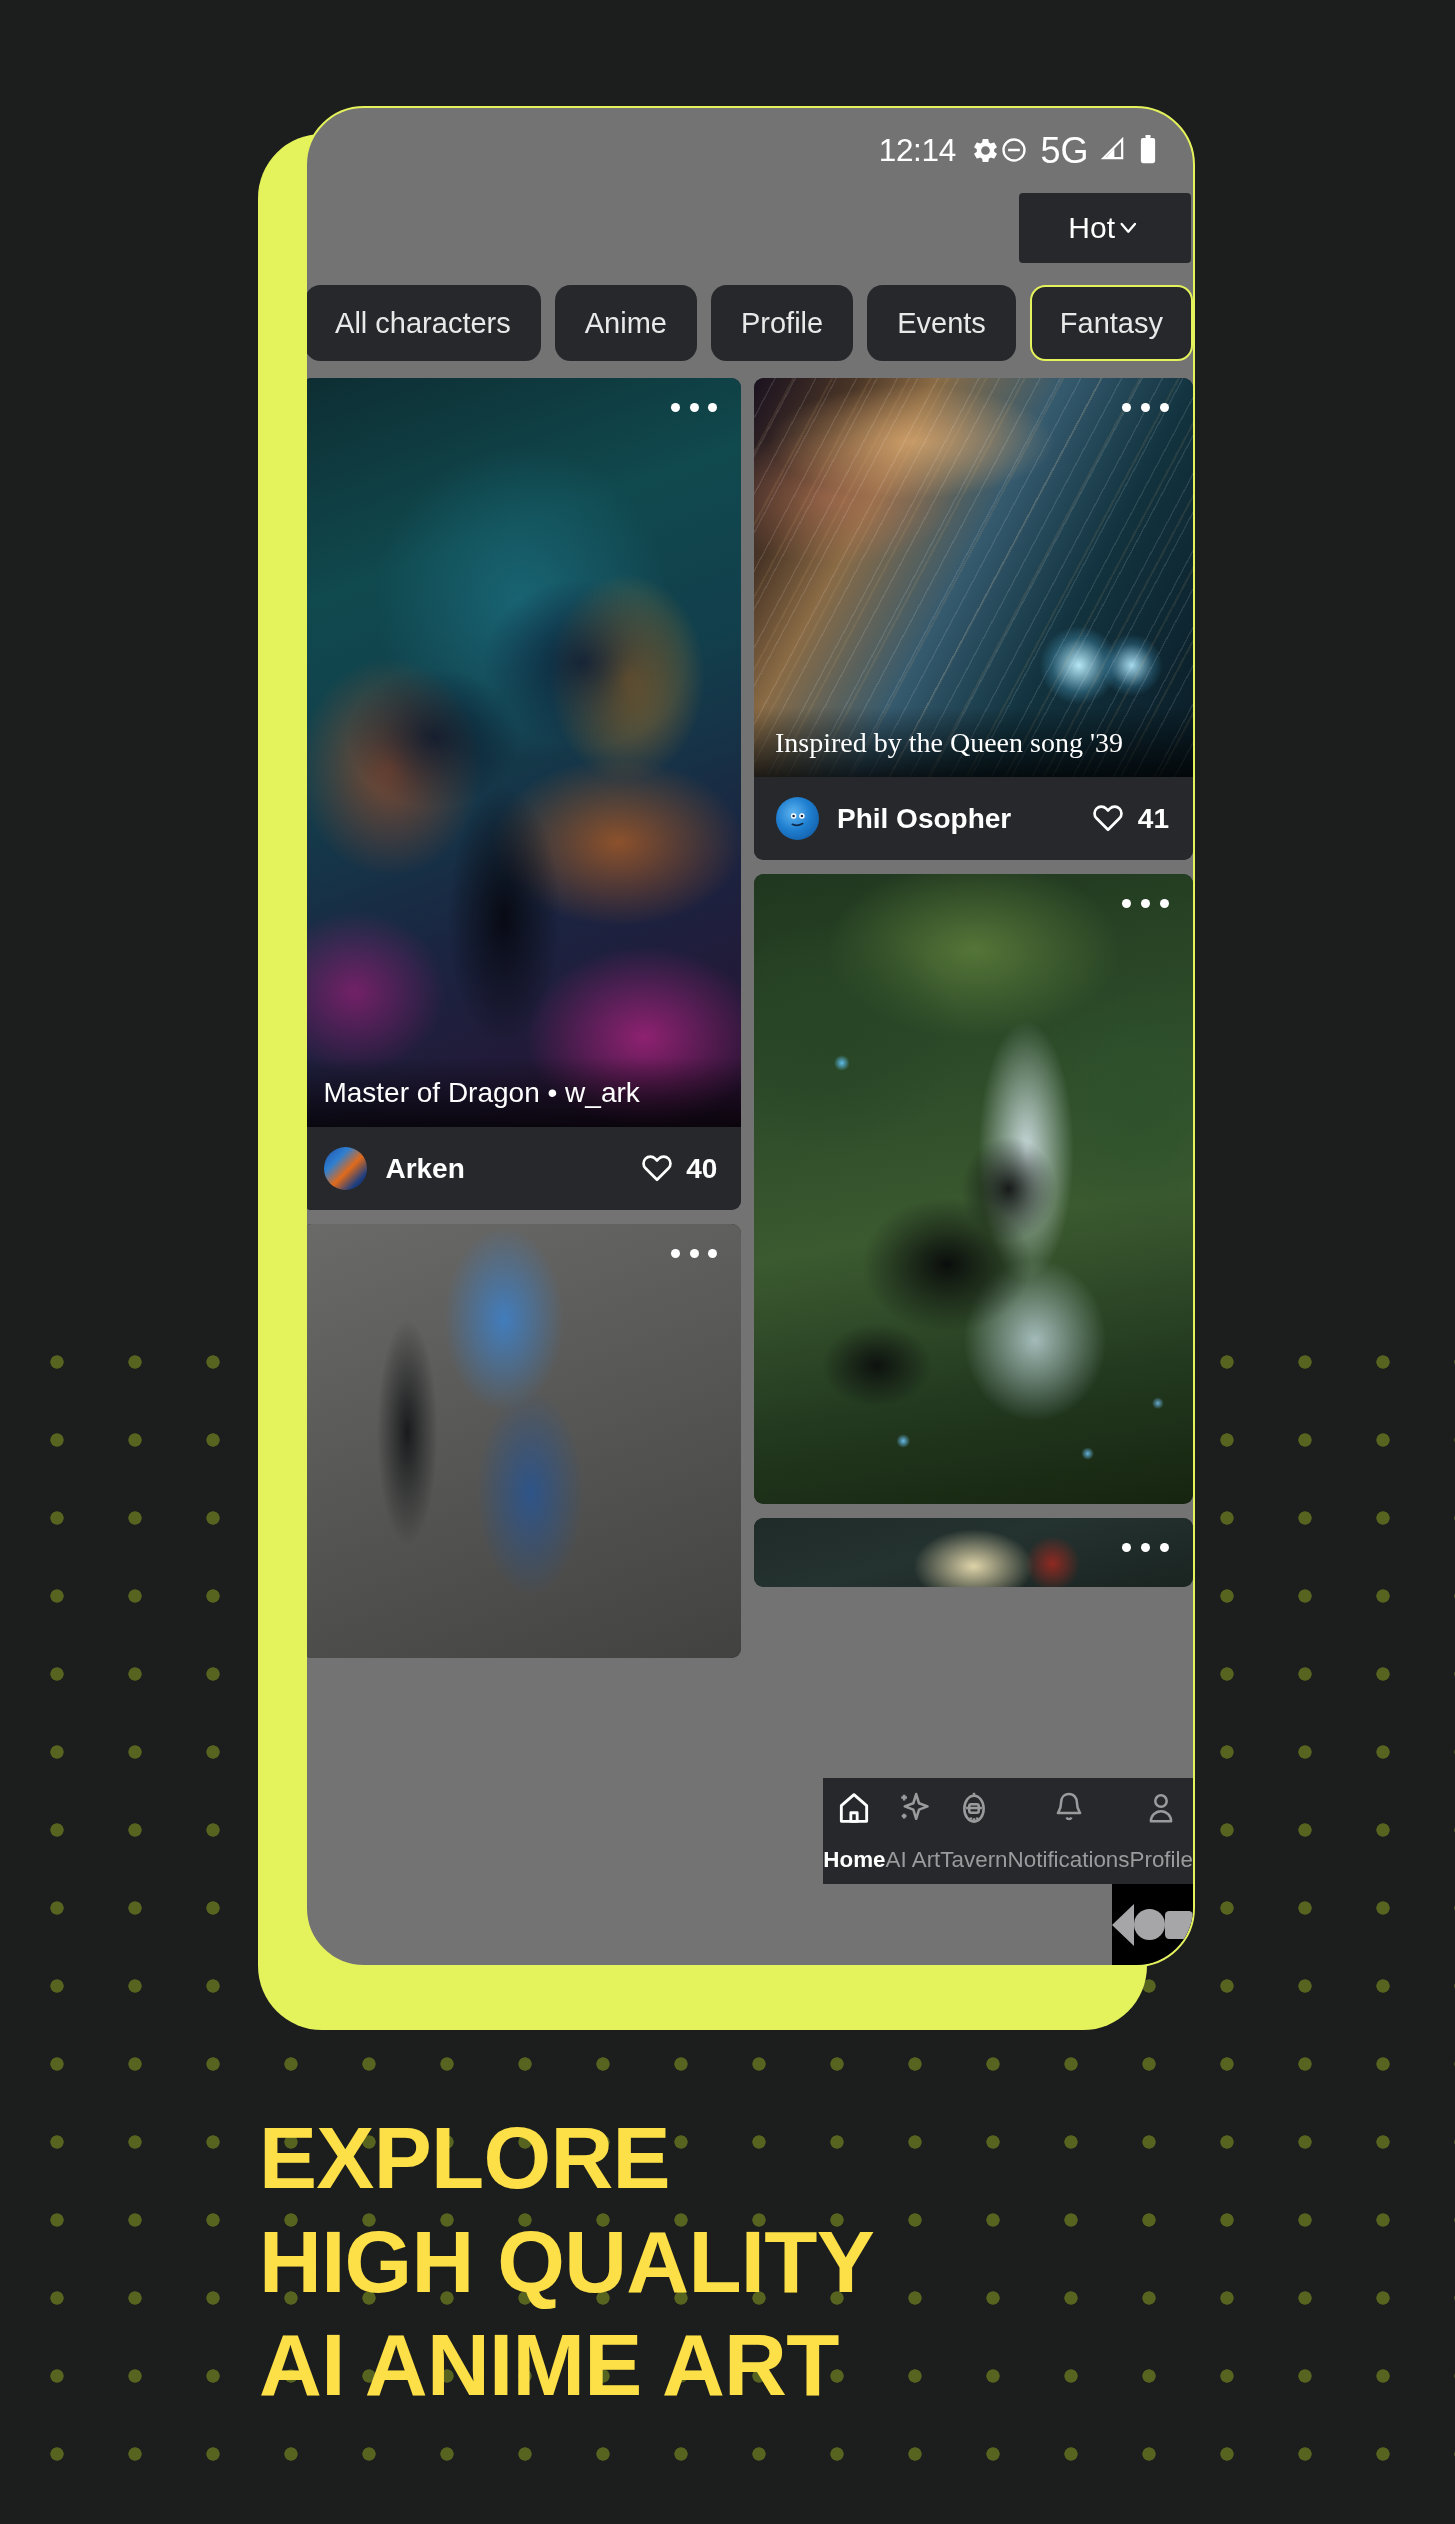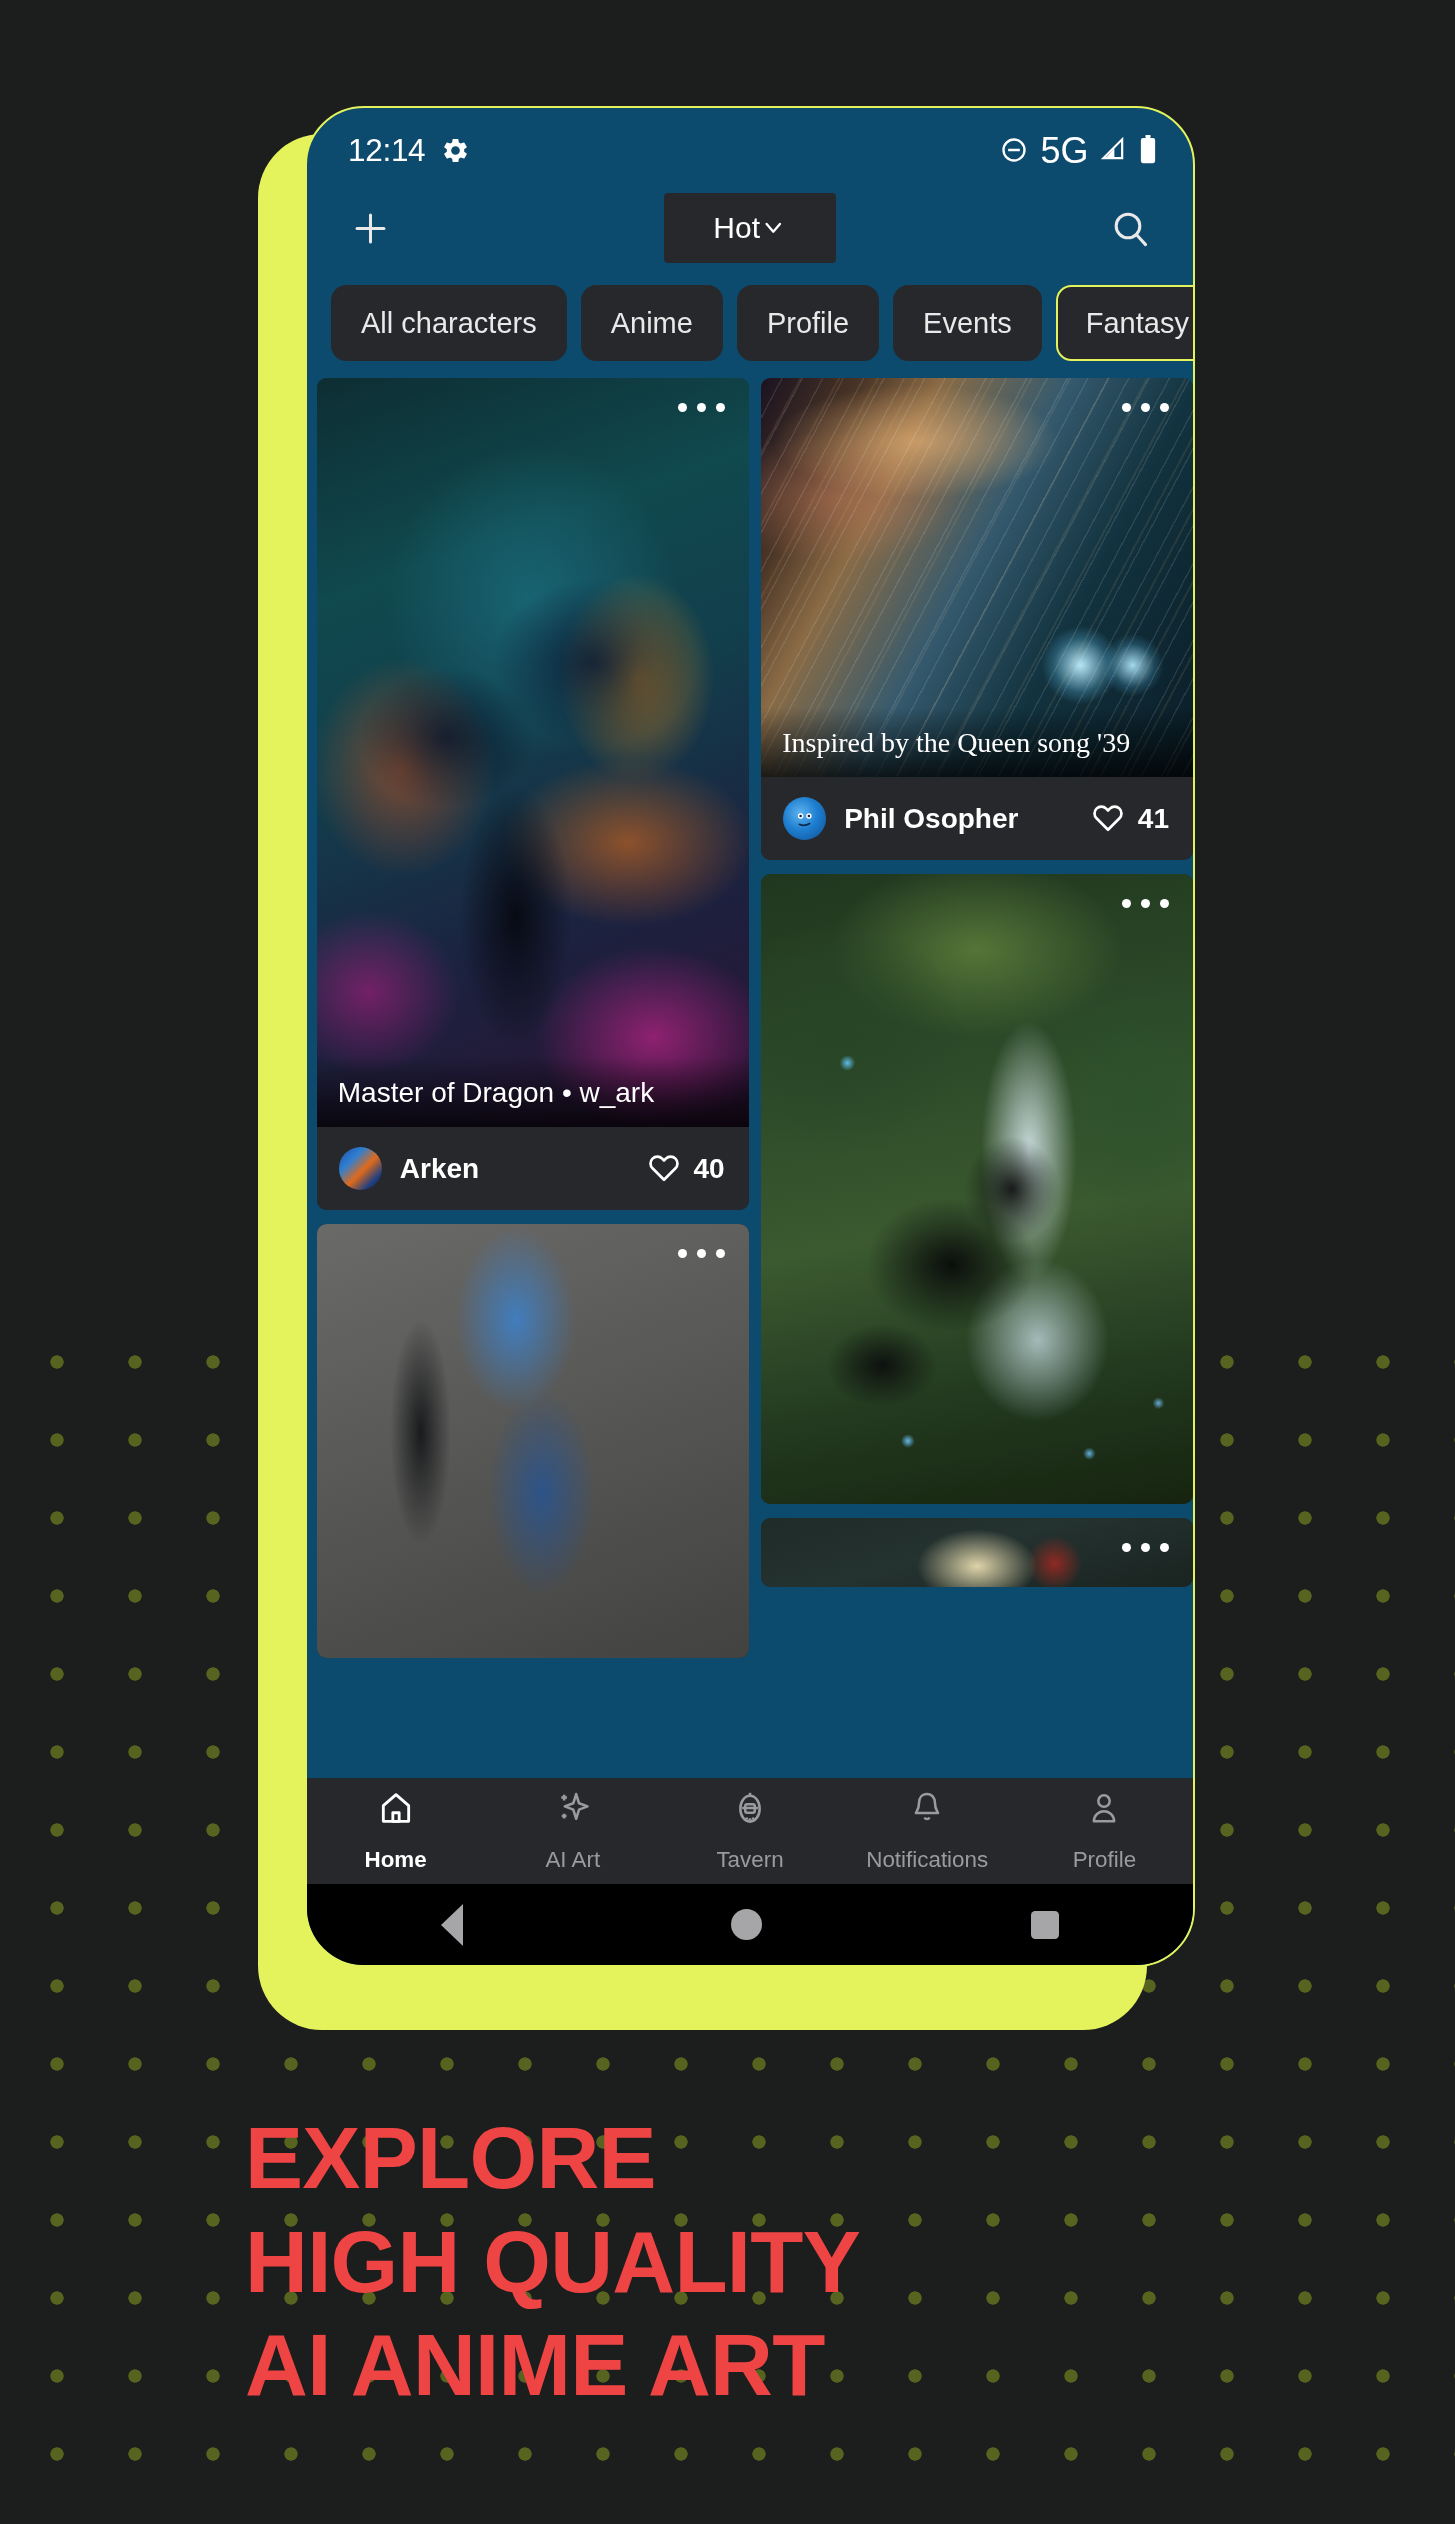--- a/index.html
+++ b/index.html
@@ -30,27 +30,28 @@
     background:#e4f25c;
     border-radius:64px;
     z-index:1;
   }
 
   
   #phone-device{
     position:absolute;
     left:305px; top:106px;
     width:890px; height:1861px;
-    background:#0c4a6e;
+    background:#737373;
     border:2.1px solid #e4f25c;
     border-radius:59px;
     z-index:2;
     overflow:hidden;
     display:flex;
     flex-direction:column;
+    align-items:flex-end;
   }
 
   
   #status-bar{
     height:78px;
     display:flex;
     align-items:center;
     padding:7px 36px 0 41px;
     color:#ffffff;
     flex:none;
@@ -278,23 +279,23 @@
     border-bottom:21px solid transparent;
     border-right:22.4px solid #a6a6a8;
     cursor:pointer;
   }
   .sysnav-home{ width:31px;height:31px;border-radius:50%;background:#a6a6a8;cursor:pointer; }
   .sysnav-recents{ width:28px;height:28px;border-radius:4.2px;background:#a6a6a8;cursor:pointer; }
 
   
   #headline{
     position:absolute;
-    left:245px; top:2106px;
+    left:259px; top:2106px;
     z-index:5;
-    color:#ef4444;
+    color:#fde047;
     font-size:87px;
     font-weight:700;
     line-height:1.19;
     letter-spacing:-0.7px;
     font-family:"Liberation Sans", sans-serif;
   }
   #headline div{ white-space:nowrap; }
 </style>
 </head>
 <body>

